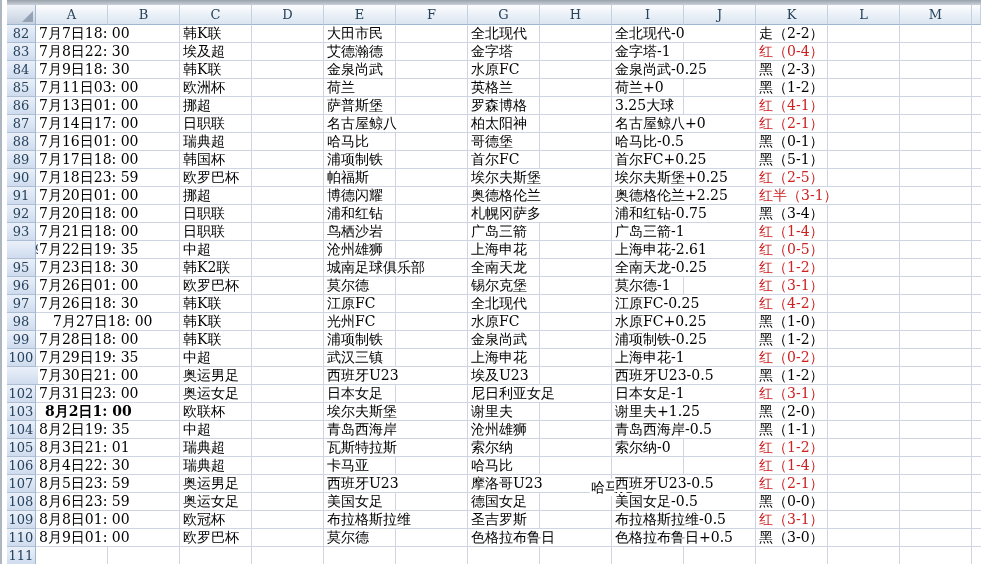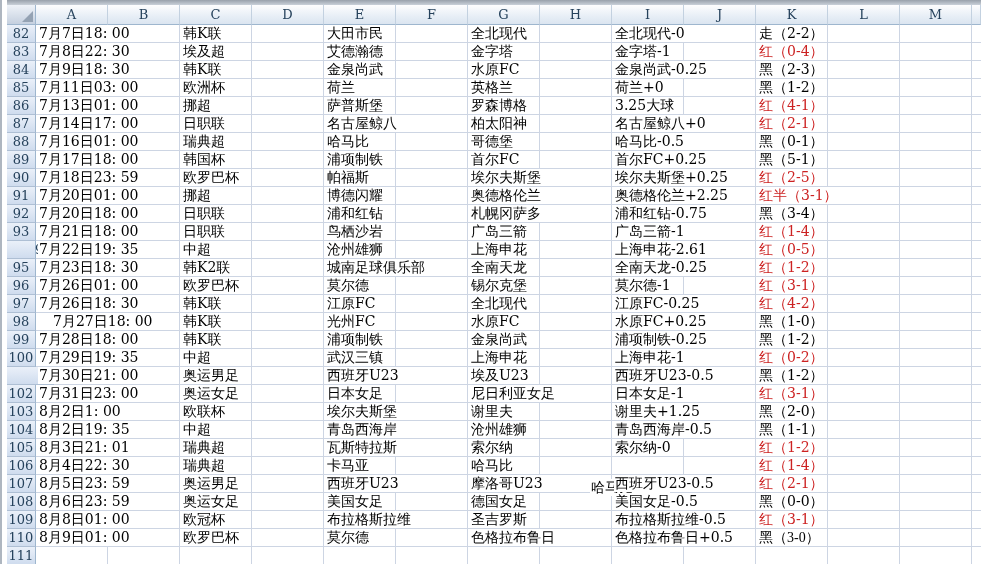--- a/index.html
+++ b/index.html
@@ -259,21 +259,21 @@
       </div>
       <div class="drow" style="top: 385px;">
         <div class="cell" style="left: 2px;">7月31日23: 00</div>
         <div class="cell" style="left: 146px;">奥运女足</div>
         <div class="cell" style="left: 290px;">日本女足</div>
         <div class="cell" style="left: 434px;">尼日利亚女足</div>
         <div class="cell" style="left: 578px;">日本女足-1</div>
         <div class="cell red" style="left: 722px;">红（3-1）</div>
       </div>
       <div class="drow" style="top: 403px;">
-        <div class="cell" style="left: 2px;">8月2日1: 00</div>
+        <div class="cell" style="left: 8px; font-weight: bold;">8月2日1: 00</div>
         <div class="cell" style="left: 146px;">欧联杯</div>
         <div class="cell" style="left: 290px;">埃尔夫斯堡</div>
         <div class="cell" style="left: 434px;">谢里夫</div>
         <div class="cell" style="left: 578px;">谢里夫+1.25</div>
         <div class="cell" style="left: 722px;">黑（2-0）</div>
       </div>
       <div class="drow" style="top: 421px;">
         <div class="cell" style="left: 2px;">8月2日19: 35</div>
         <div class="cell" style="left: 146px;">中超</div>
         <div class="cell" style="left: 290px;">青岛西海岸</div>
@@ -320,16 +320,16 @@
         <div class="cell" style="left: 434px;">圣吉罗斯</div>
         <div class="cell" style="left: 578px;">布拉格斯拉维-0.5</div>
         <div class="cell red" style="left: 722px;">红（3-1）</div>
       </div>
       <div class="drow" style="top: 529px;">
         <div class="cell" style="left: 2px;">8月9日01: 00</div>
         <div class="cell" style="left: 146px;">欧罗巴杯</div>
         <div class="cell" style="left: 290px;">莫尔德</div>
         <div class="cell" style="left: 434px;">色格拉布鲁日</div>
         <div class="cell" style="left: 578px;">色格拉布鲁日+0.5</div>
-        <div class="cell" style="left: 722px; font-family: Liberation Serif, serif;">黑（3-0）</div>
+        <div class="cell" style="left: 722px;">黑（3-0）</div>
       </div>
     </div>
 </div>
 
 </body></html>

